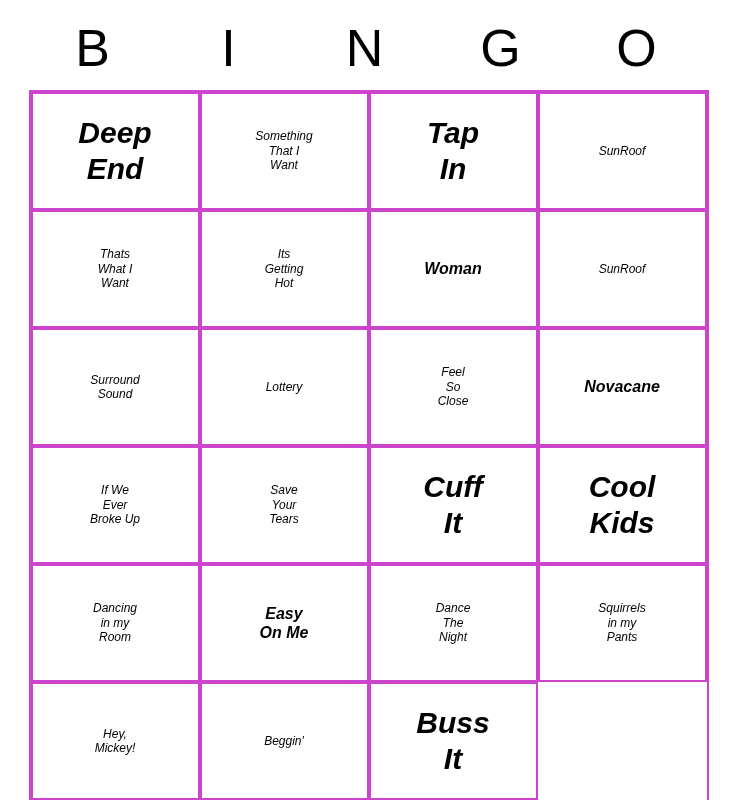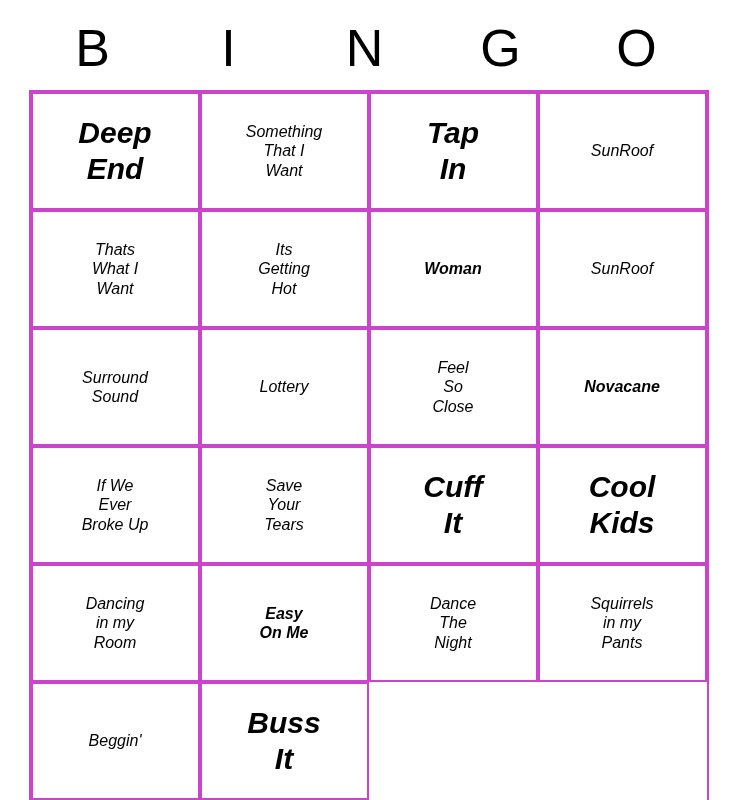--- a/index.html
+++ b/index.html
@@ -65,21 +65,21 @@
       font-size: 30px;
       font-weight: bold;
     }
 
     .text-medium {
       font-size: 16px;
       font-weight: bold;
     }
 
     .text-small {
-      font-size: 16px;
+      font-size: 12px;
     }
   </style>
 </head>
 <body>
 
 <div class="bingo-card">
   <div class="bingo-header">
   <div class="bingo-header-cell">B</div>
       <div class="bingo-header-cell">I</div>
       <div class="bingo-header-cell">N</div>
@@ -141,19 +141,22 @@
       <div class="bingo-cell">
         <span class="text-medium">Easy<br>On Me</span>
       </div>
       <div class="bingo-cell">
         <span class="text-small">Dance<br>The<br>Night</span>
       </div>
       <div class="bingo-cell">
         <span class="text-small">Squirrels<br>in my<br>Pants</span>
       </div>
       <div class="bingo-cell">
+        <span class="text-small">Hey,<br>Mickey!</span>
+      </div>
+      <div class="bingo-cell">
         <span class="text-small">Beggin'</span>
       </div>
       <div class="bingo-cell">
         <span class="text-large">Buss<br>It</span>
       </div>
     </div>
 </div>
 
 </body></html>

